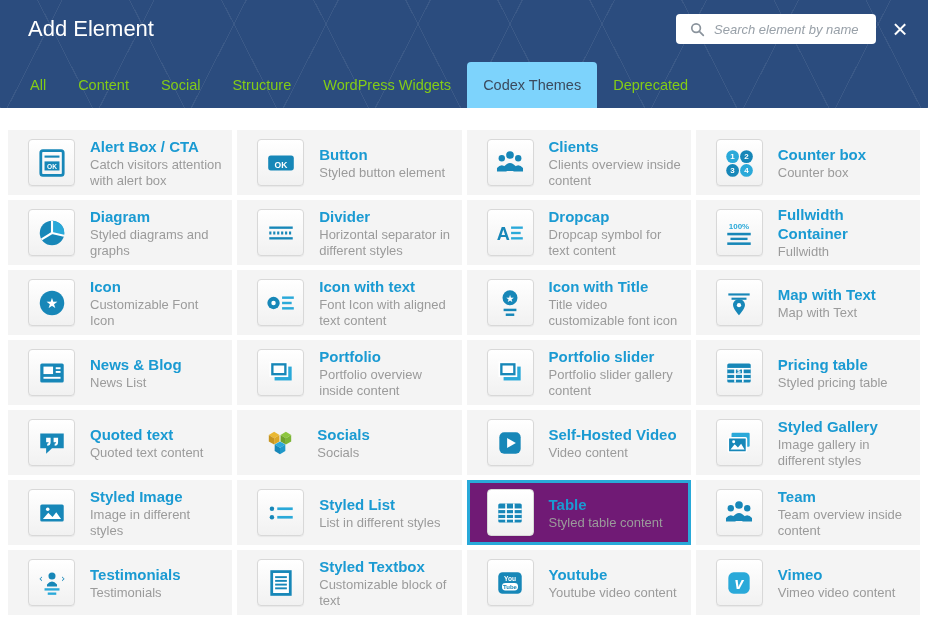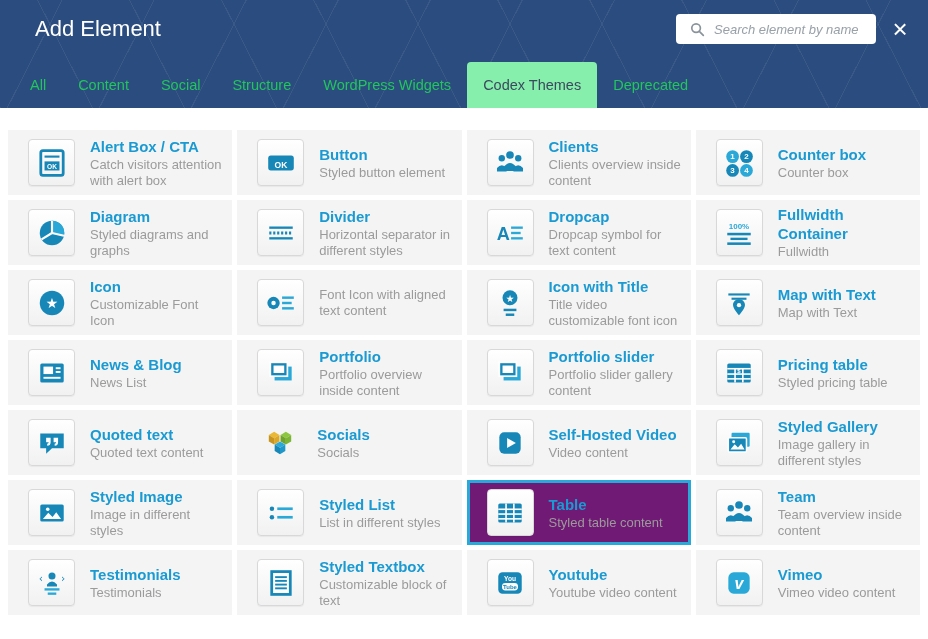--- a/index.html
+++ b/index.html
@@ -10,42 +10,42 @@
   }
   
   .header{position:relative;height:108px;background:#2b4c7e;}
   .header::before{
     content:'';position:absolute;inset:0;
     background-image:
       repeating-linear-gradient(63deg, rgba(255,255,255,.07) 0 1px, transparent 1px 82px),
       repeating-linear-gradient(-63deg, rgba(255,255,255,.07) 0 1px, transparent 1px 82px);
   }
   .header>*{position:relative;z-index:1;}
-  .header-title{position:absolute;left:28px;top:16px;font-size:22px;font-weight:400;color:#fff;margin-left:7px;}
+  .header-title{position:absolute;left:28px;top:16px;font-size:22px;font-weight:400;color:#fff;}
   .search{
     position:absolute;top:14px;right:52px;width:200px;height:30px;background:#fff;
     border-radius:4px;display:flex;align-items:center;padding:0 14px;box-sizing:border-box;gap:7px;
   }
   .search input{
     border:none;outline:none;flex:1;min-width:0;background:transparent;
     font-family:inherit;font-size:13px;font-style:italic;color:#4a5560;
   }
   .search input::placeholder{color:#98a0a8;font-style:italic;}
   .close-btn{
     position:absolute;top:13px;right:12px;width:32px;height:32px;border:none;background:none;
     color:#fff;font-size:26px;line-height:30px;text-align:center;cursor:pointer;padding:0;
     font-family:inherit;font-weight:300;
   }
   
   .tabs{position:absolute;bottom:0;left:14px;display:flex;}
   .tab{
     height:46px;padding:0 16px;border:none;background:transparent;display:flex;align-items:center;
-    color:#22c55e;font-size:14.5px;font-family:inherit;cursor:pointer;white-space:nowrap;
-  }
-  .tab.active{background:#86efac;color:#3b4a5e;border-radius:4px 4px 0 0;}
+    color:#84cc16;font-size:14.5px;font-family:inherit;cursor:pointer;white-space:nowrap;
+  }
+  .tab.active{background:#7dd3fc;color:#3b4a5e;border-radius:4px 4px 0 0;}
   
   .grid{display:grid;grid-template-columns:repeat(4,1fr);gap:5px;padding:22px 8px 0;}
   .card{
     background:#f4f4f4;height:65px;display:flex;align-items:center;cursor:pointer;
     padding-left:20px;box-sizing:border-box;column-gap:15px;
   }
   .card.highlighted{background:#701a75;box-shadow:inset 0 0 0 3px #29a9d9;}
   .tile{
     width:45px;height:45px;flex:0 0 auto;border:1px solid #d8d8d8;border-radius:4px;
     background:linear-gradient(#ffffff,#f1f1f1);display:flex;align-items:center;justify-content:center;
@@ -230,20 +230,21 @@
             <circle cx="8" cy="15" r="5.8" fill="#1787b8"></circle>
             <circle cx="8" cy="15" r="2.1" fill="#fff"></circle>
            <g stroke="#2aa9d9" stroke-width="2.3">
               <line x1="16" y1="10" x2="27" y2="10"></line>
            <line x1="16" y1="15" x2="25" y2="15"></line>
               <line x1="16" y1="20" x2="27" y2="20"></line>
             </g>
           </svg>
         </span>
         <div class="card-text">
+          <div class="card-title">Icon with text</div>
           <div class="card-desc">Font Icon with aligned text content</div>
         </div>
       </div>
       <div class="card">
         <span class="tile">
           <svg viewBox="0 0 30 30" width="32" height="32" aria-hidden="true">
             <circle cx="15" cy="10" r="7" fill="#1787b8"></circle>
            <text x="15" y="13.6" font-size="9" fill="#fff" text-anchor="middle" font-family="DejaVu Sans, sans-serif">★</text>
            <g stroke="#1787b8" stroke-width="2.3">
               <line x1="9" y1="21.5" x2="21" y2="21.5"></line>

